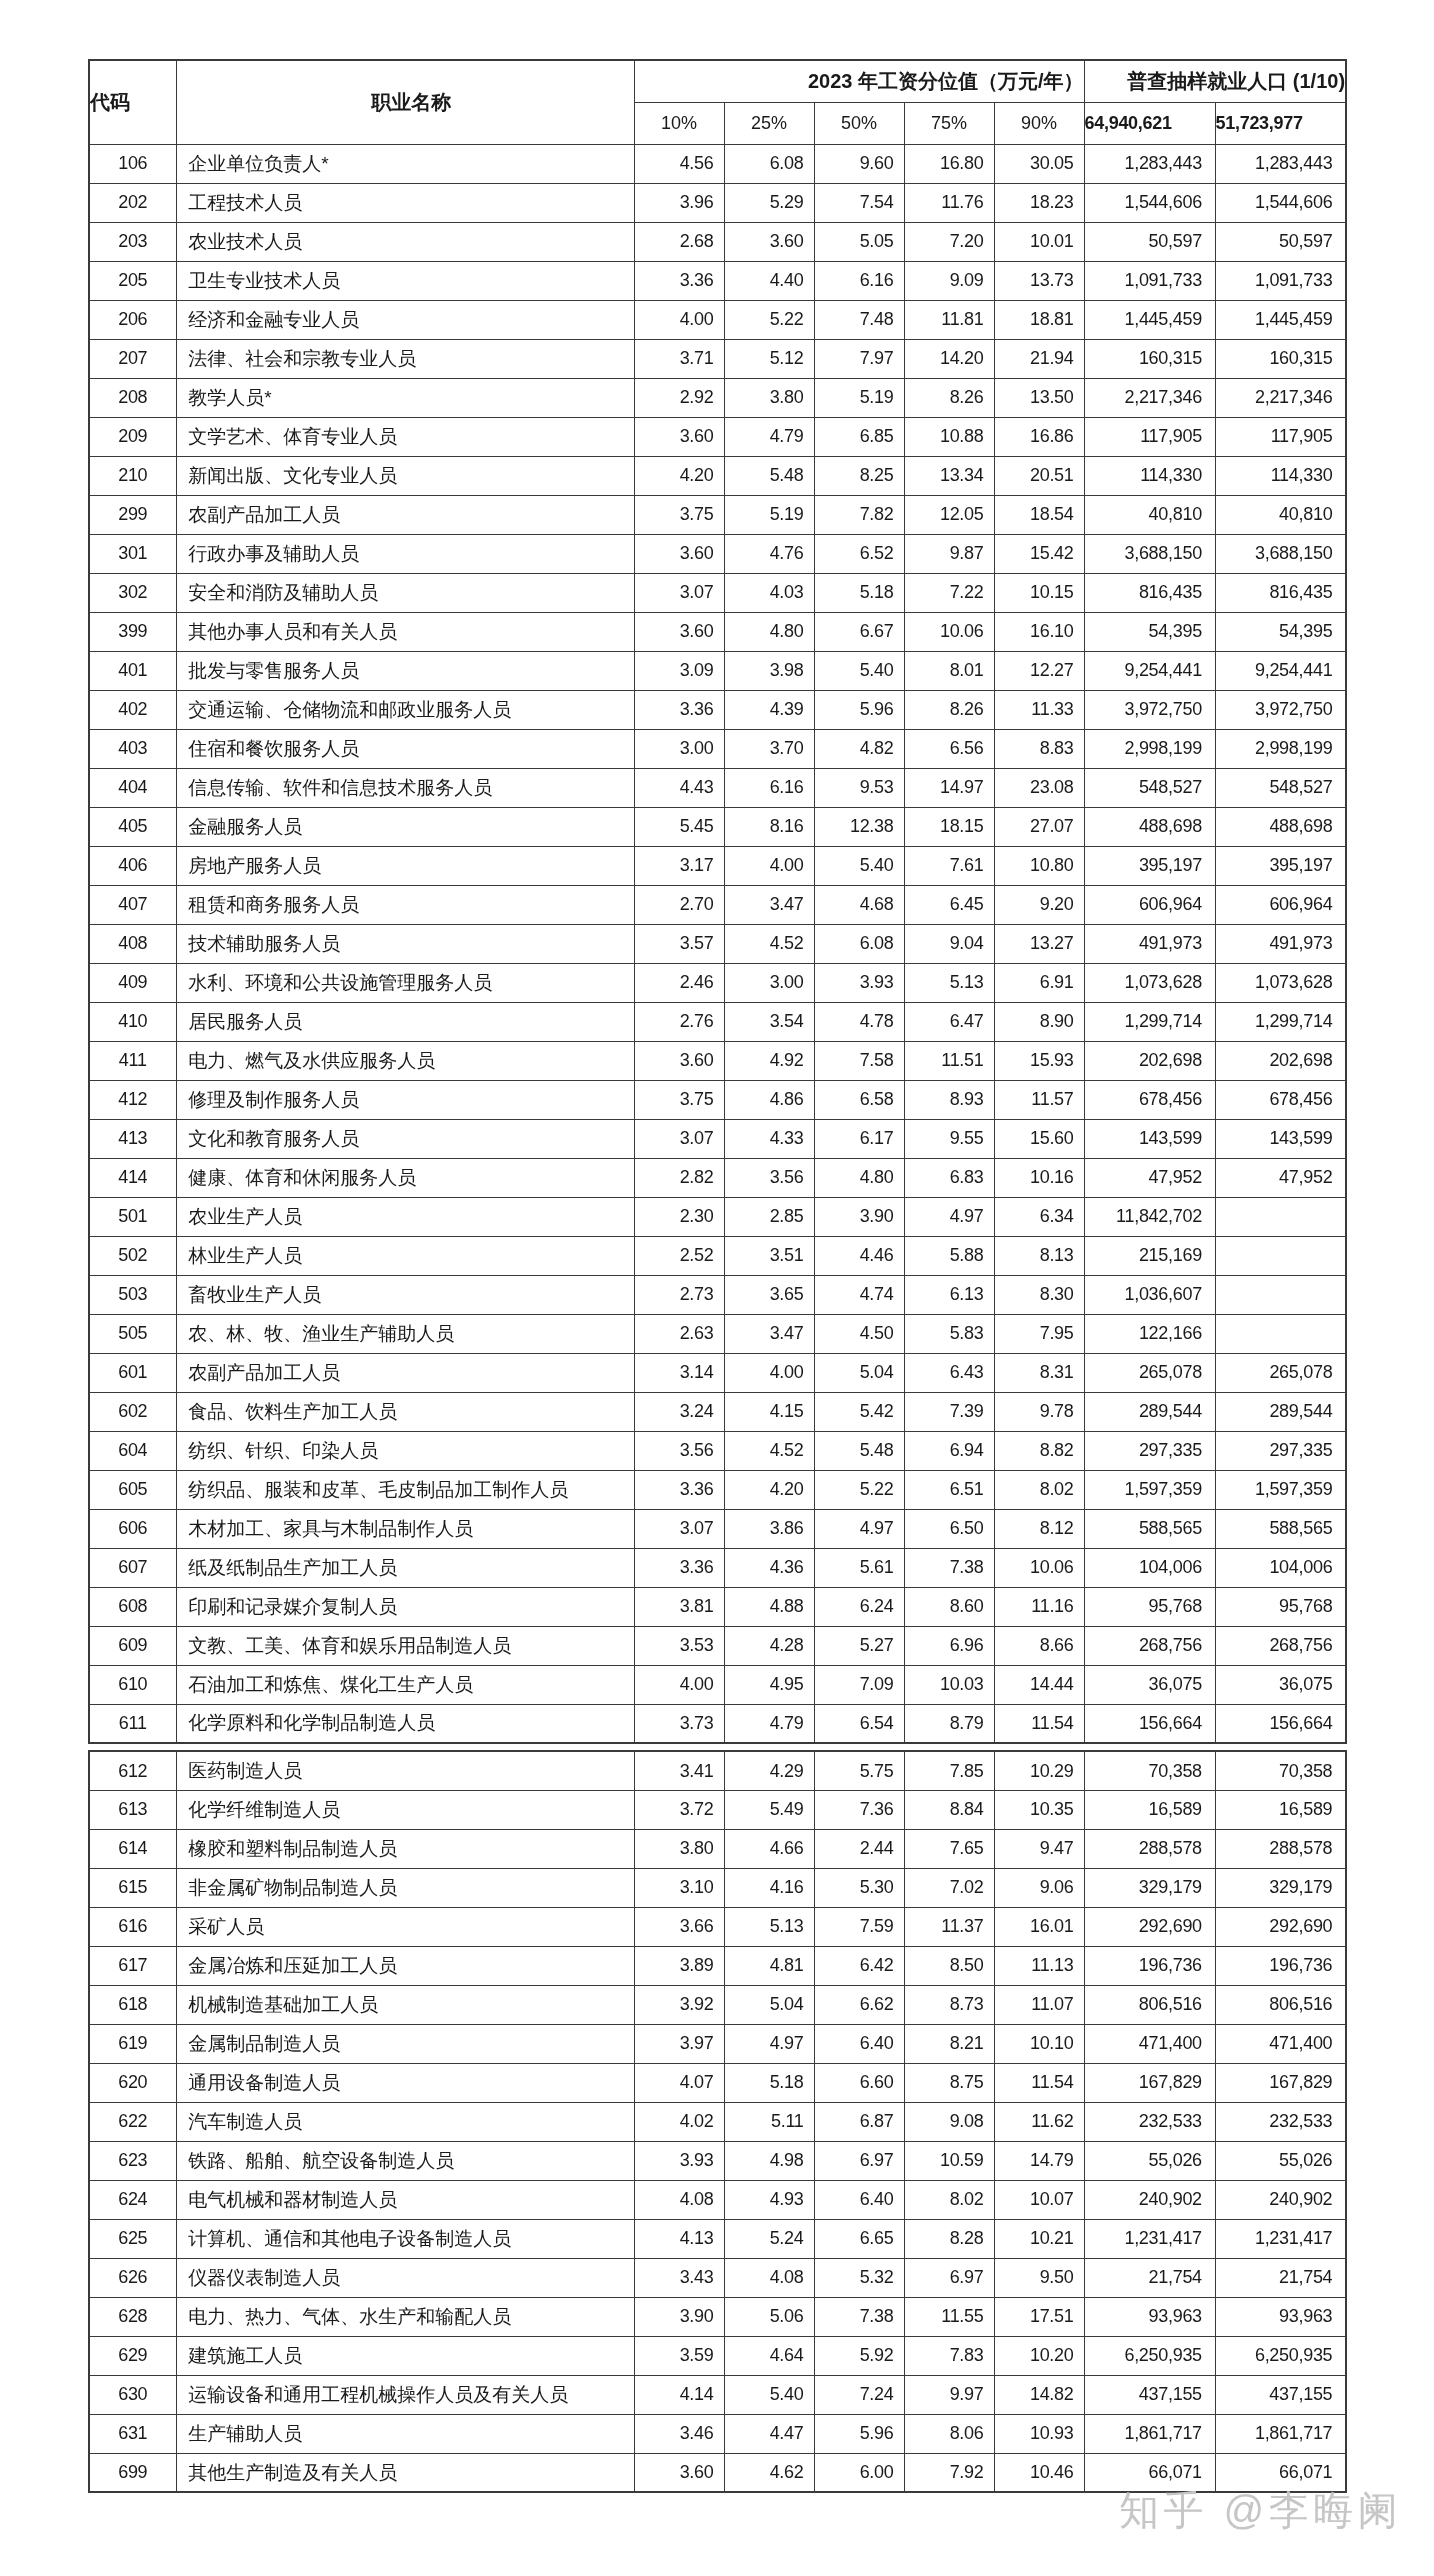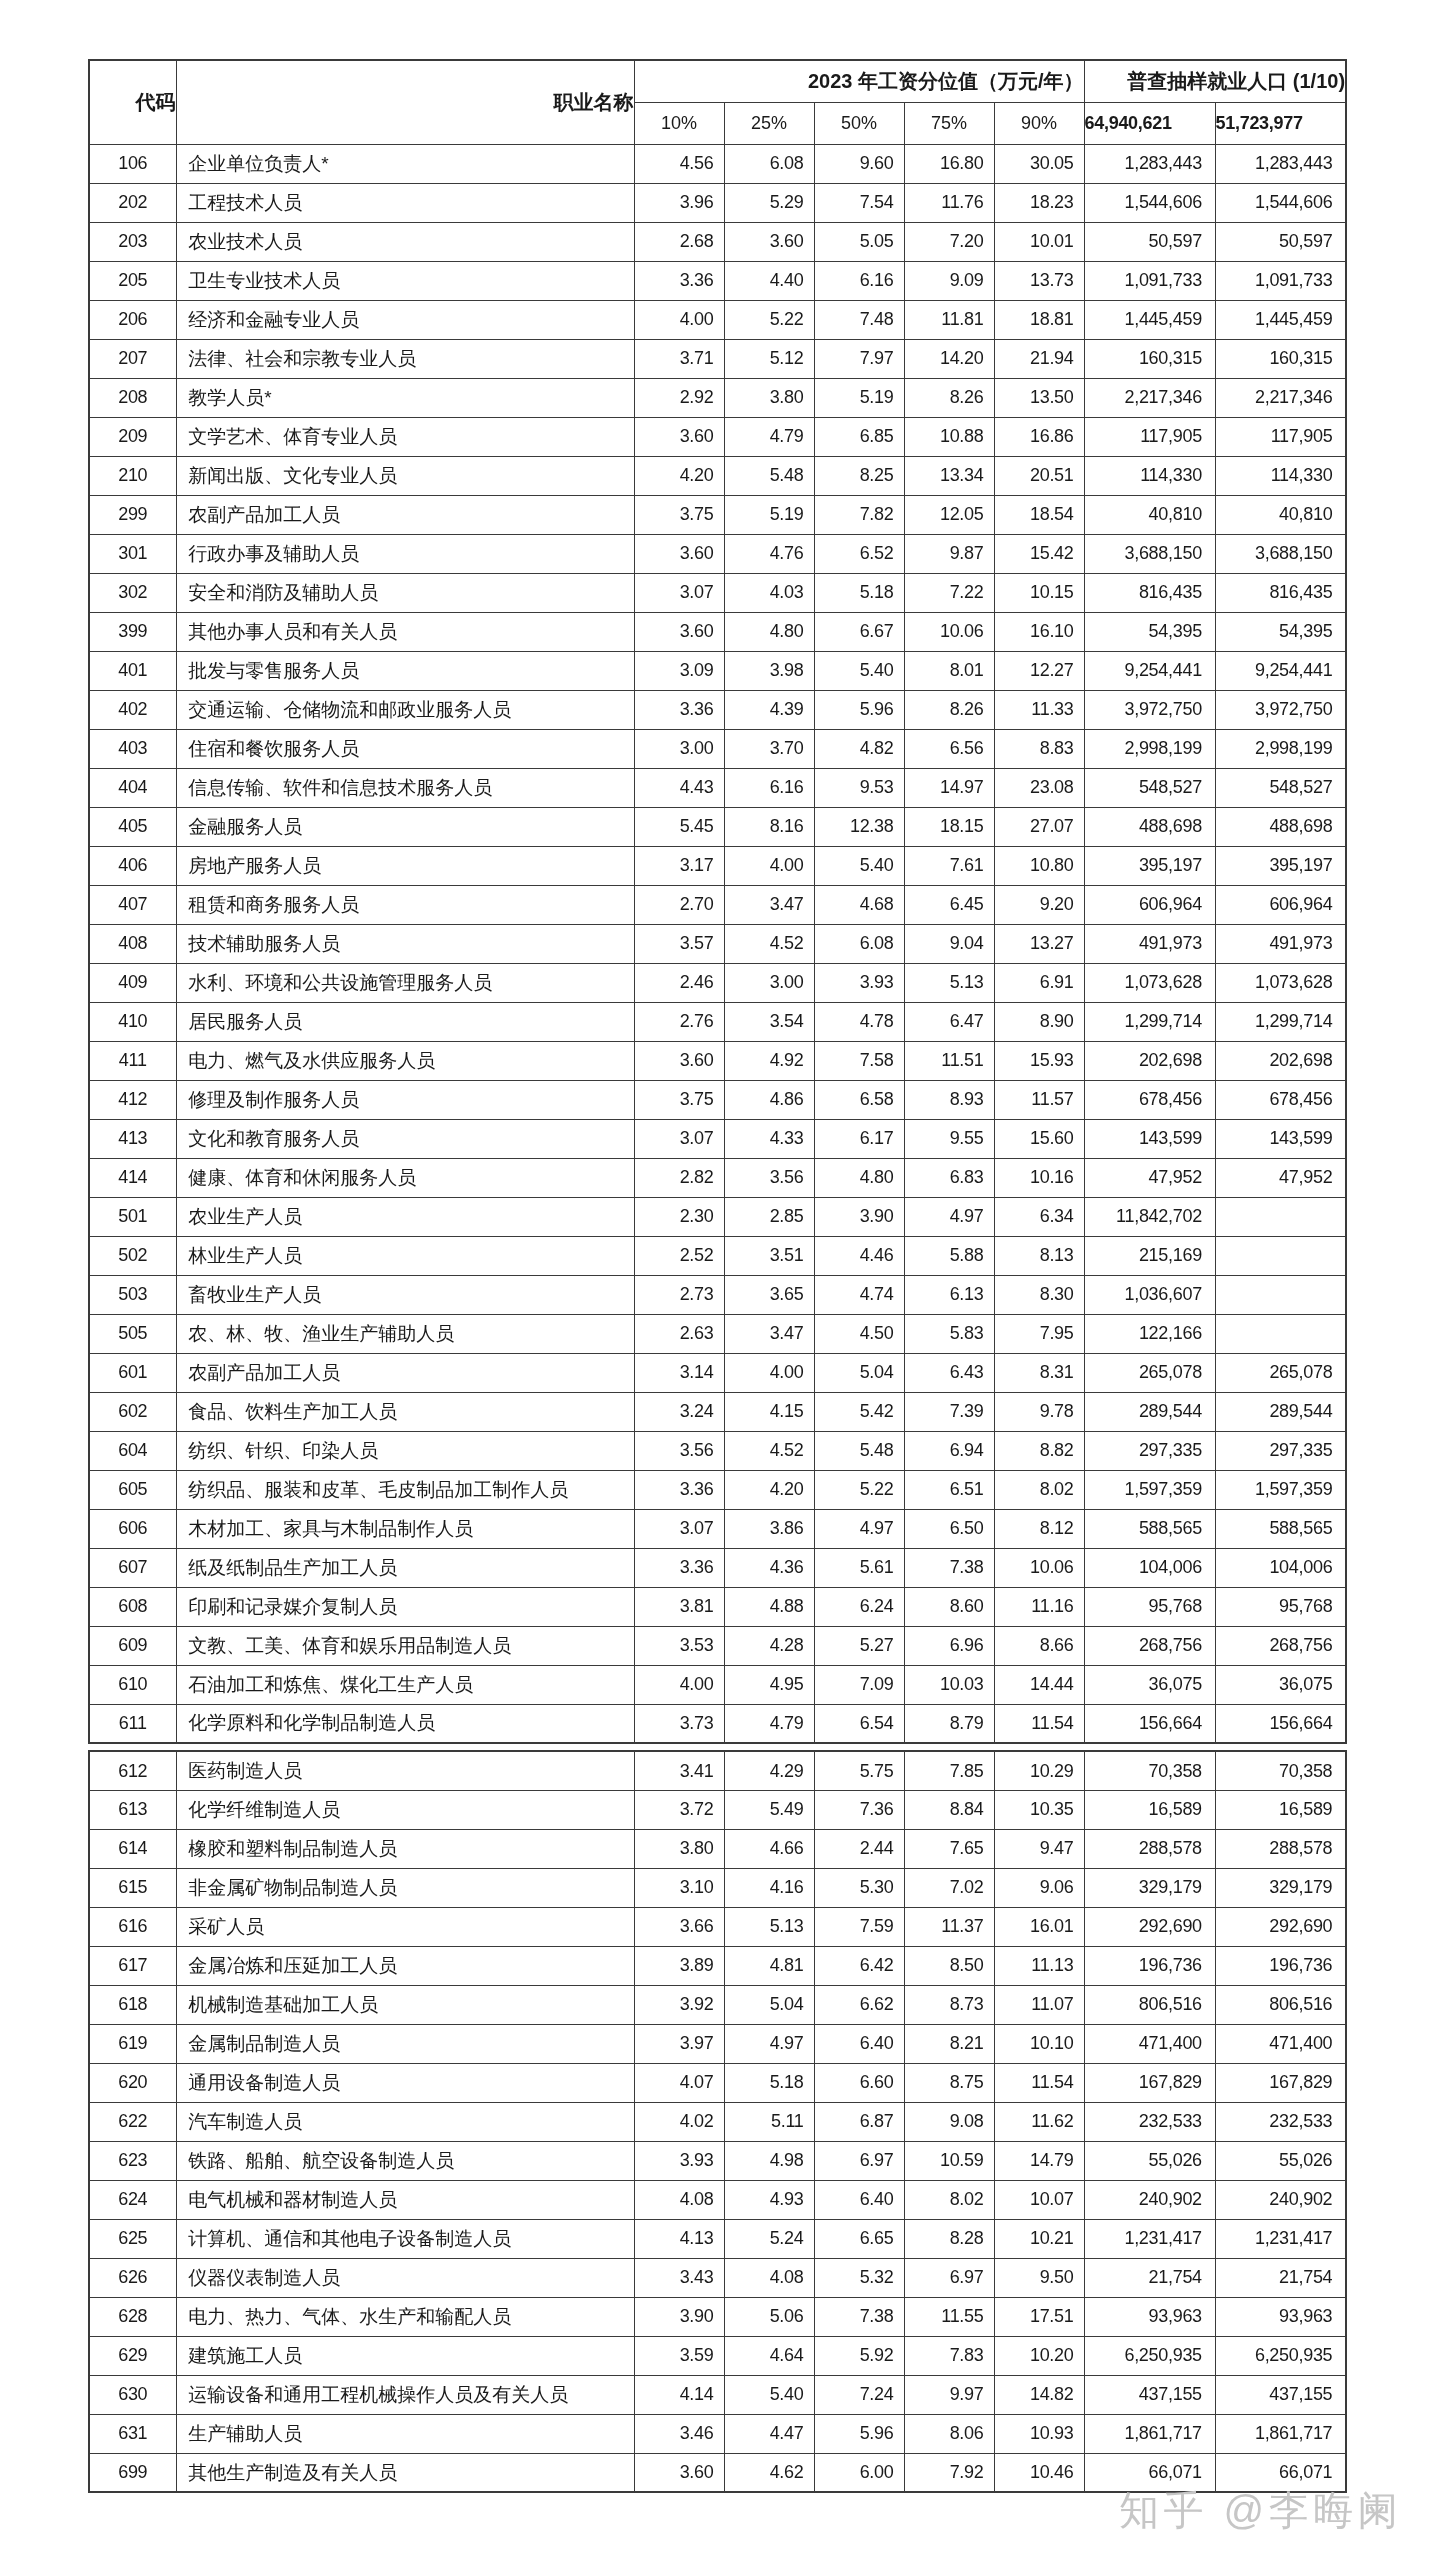--- a/index.html
+++ b/index.html
@@ -27,22 +27,22 @@
     padding:0;
     vertical-align:middle;
   }
   col.c0 { width:87px; }
   col.c1 { width:458px; }
   col.c2, col.c3, col.c4, col.c5, col.c6 { width:90px; }
   col.c7, col.c8 { width:131px; }
   thead tr { height:42px; }
   tbody tr { height:39px; }
   th.group   { font-size:20px; font-weight:bold; text-align:right; }
-  th.code-h  { font-size:20px; font-weight:bold; text-align:right; }
-  th.name-h  { font-size:20px; font-weight:bold; text-align:right; padding-left:12.7px; }
+  th.code-h  { font-size:20px; font-weight:bold; text-align:left; }
+  th.name-h  { font-size:20px; font-weight:bold; text-align:center; padding-left:12.7px; }
   th.pct     { font-size:18px; font-weight:normal; text-align:center; }
   th.total   { font-size:18px; font-weight:bold; text-align:left; padding-right:12.7px; letter-spacing:-0.3px; }
   td.code { font-size:18px; text-align:center; letter-spacing:-0.3px; }
   td.name { font-size:19px; text-align:left; padding-left:11.8px; }
   td.num  { font-size:18px; text-align:right; padding-right:10px; letter-spacing:-0.3px; }
   td.pop  { font-size:18px; text-align:right; padding-right:12.7px; letter-spacing:-0.3px; }
   .page-gap { height:6.3px; }
   .watermark {
     position:absolute;
     left:1119px;

